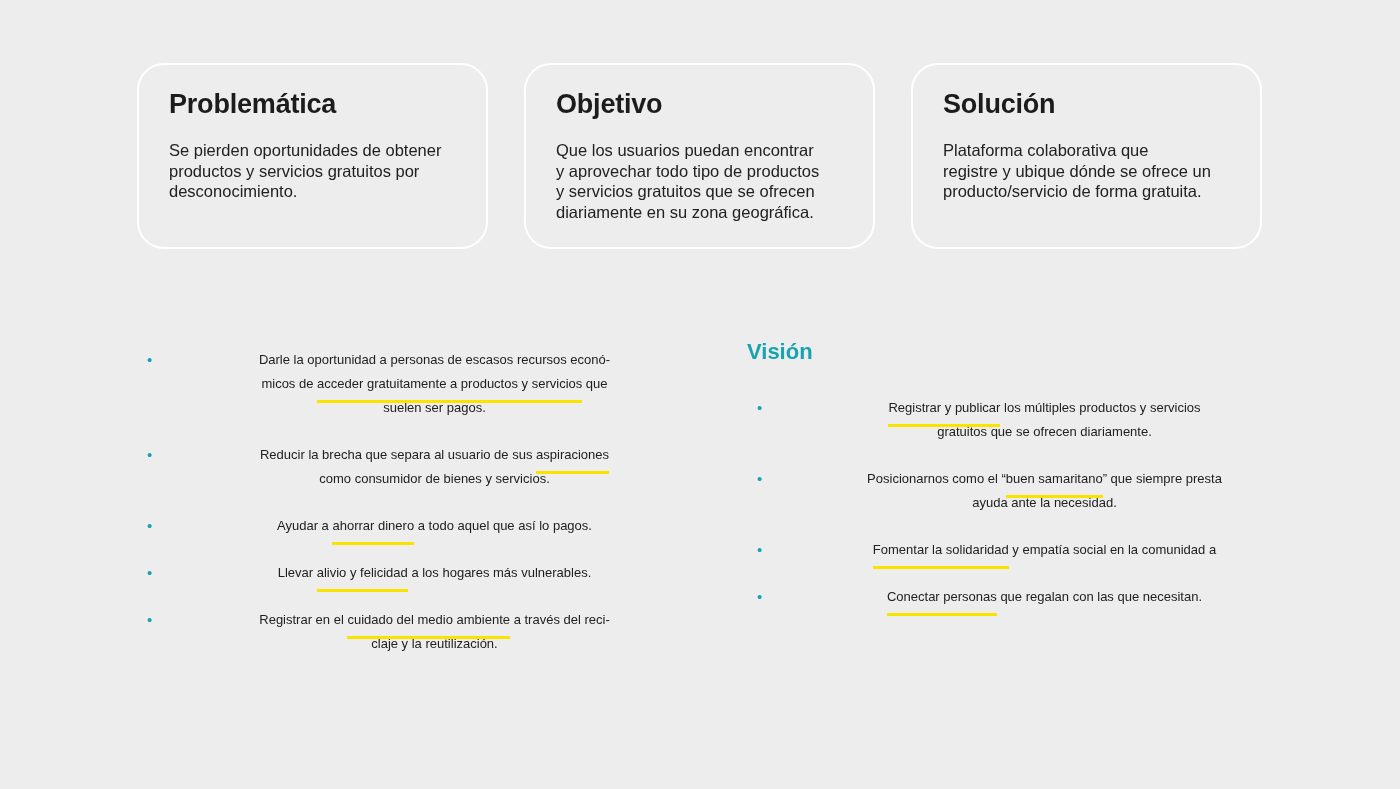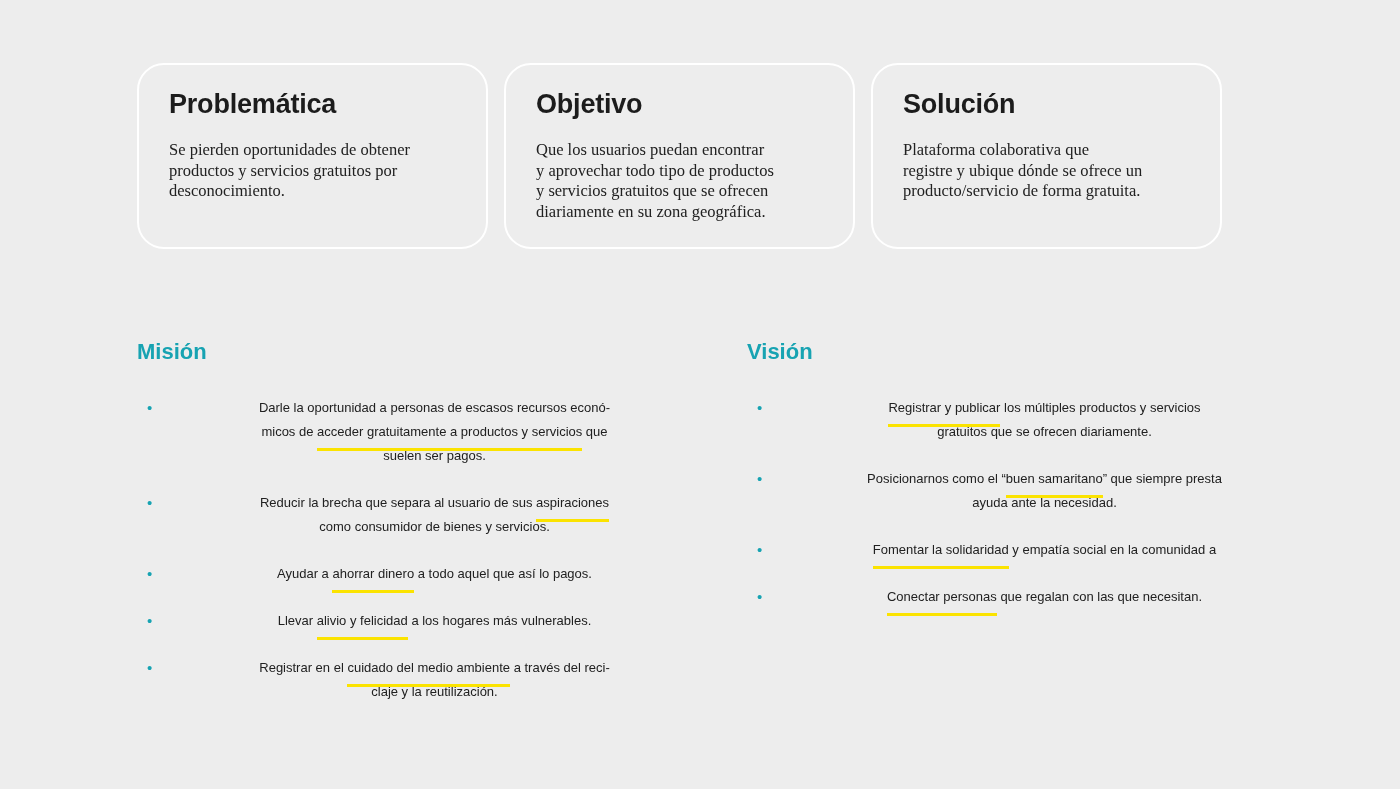--- a/index.html
+++ b/index.html
@@ -21,21 +21,21 @@
     width: 1400px;
     height: 789px;
     background: var(--bg);
     overflow: hidden;
   }
   .cards {
     position: absolute;
     left: 137px;
     top: 63px;
     display: flex;
-    gap: 16px;
+    gap: 36px;
   }
   .card {
     width: 351px;
     height: 186px;
     border: 2.5px solid var(--card-border);
     border-radius: 27px;
     padding: 22px 30px;
     background: transparent;
   }
   .card h2 {
@@ -44,21 +44,20 @@
     line-height: 34px;
     font-weight: bold;
     color: var(--heading);
     letter-spacing: -0.2px;
   }
   .card p {
     margin: 0;
     font-size: 16.5px;
     line-height: 20.5px;
     color: var(--text);
-    font-family: Liberation Serif, serif;
   }
   .col {
     position: absolute;
     top: 338px;
     width: 580px;
   }
   .col-mision { left: 137px; }
   .col-vision { left: 747px; }
   .col h3 {
     margin: 0 0 31px 0;
@@ -109,21 +108,20 @@
       <h2>Objetivo</h2>
       <p>Que los usuarios puedan encontrar<br>y aprovechar todo tipo de productos<br>y servicios gratuitos que se ofrecen<br>diariamente en su zona geográfica.</p>
     </section>
     <section class="card">
       <h2>Solución</h2>
       <p>Plataforma colaborativa que<br>registre y ubique dónde se ofrece un<br>producto/servicio de forma gratuita.</p>
     </section>
   </div>
 
   <section class="col col-mision">
-    <h3>Misión</h3>
     <ul>
         <li><span>Darle la oportunidad a personas de escasos recursos econó-</span><br><span>micos de </span><span class="hl">acceder gratuitamente a productos y servicios</span><span> que</span><br><span>suelen ser pagos.</span></li>
         <li><span>Reducir la brecha que separa al usuario de sus </span><span class="hl">aspiraciones</span><br><span>como consumidor de bienes y servicios.</span></li>
         <li><span>Ayudar a </span><span class="hl">ahorrar dinero</span><span> a todo aquel que así lo pagos.</span></li>
         <li><span>Llevar </span><span class="hl">alivio y felicidad</span><span> a los hogares más vulnerables.</span></li>
         <li><span>Registrar en el </span><span class="hl">cuidado del medio ambiente</span><span> a través del reci-</span><br><span>claje y la reutilización.</span></li>
       </ul>
   </section>
 
   <section class="col col-vision">

